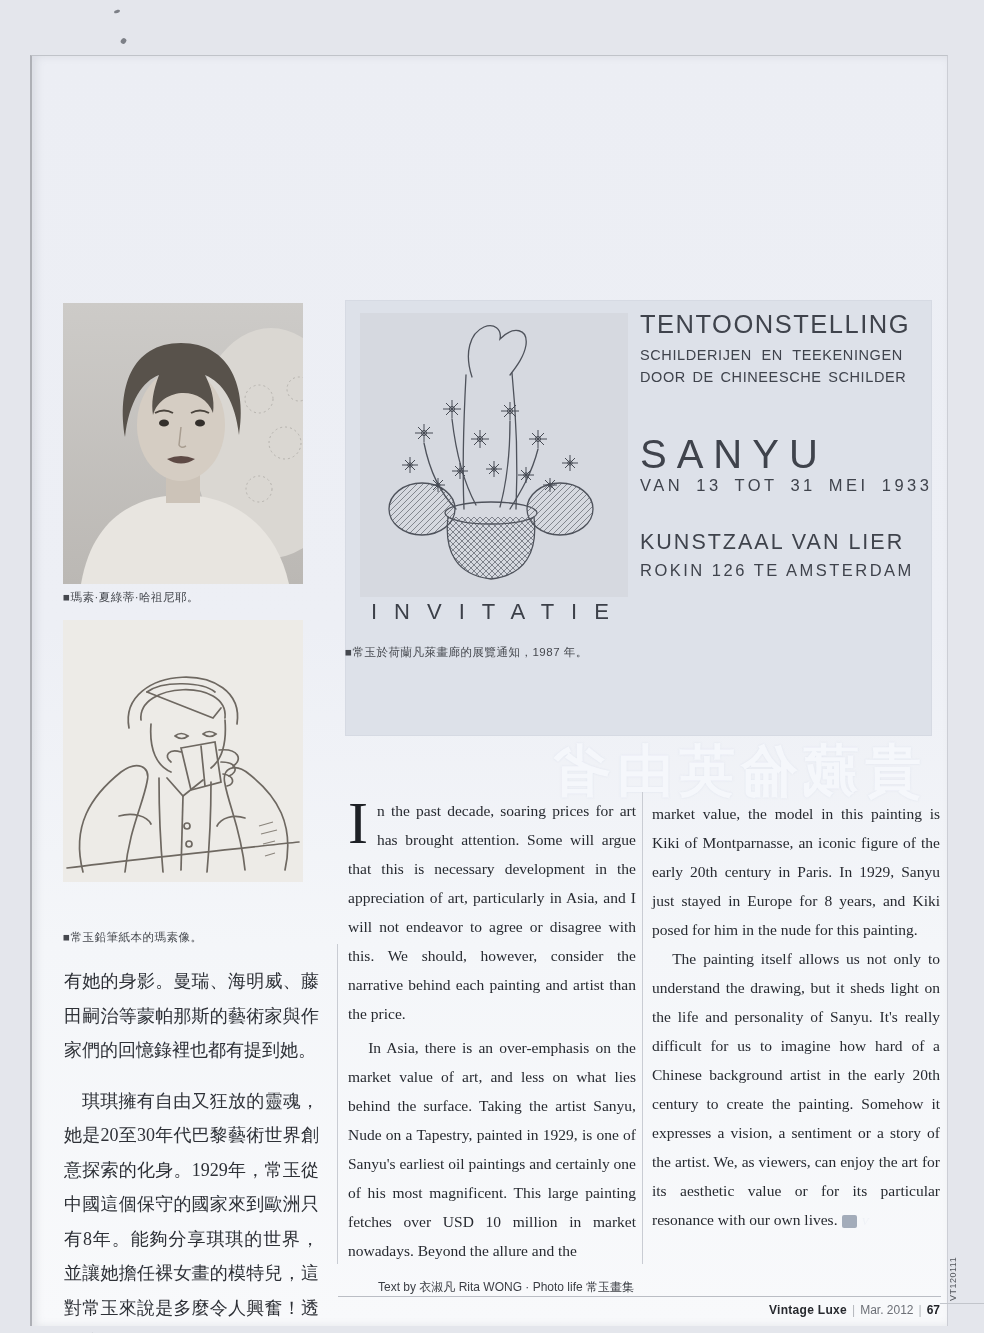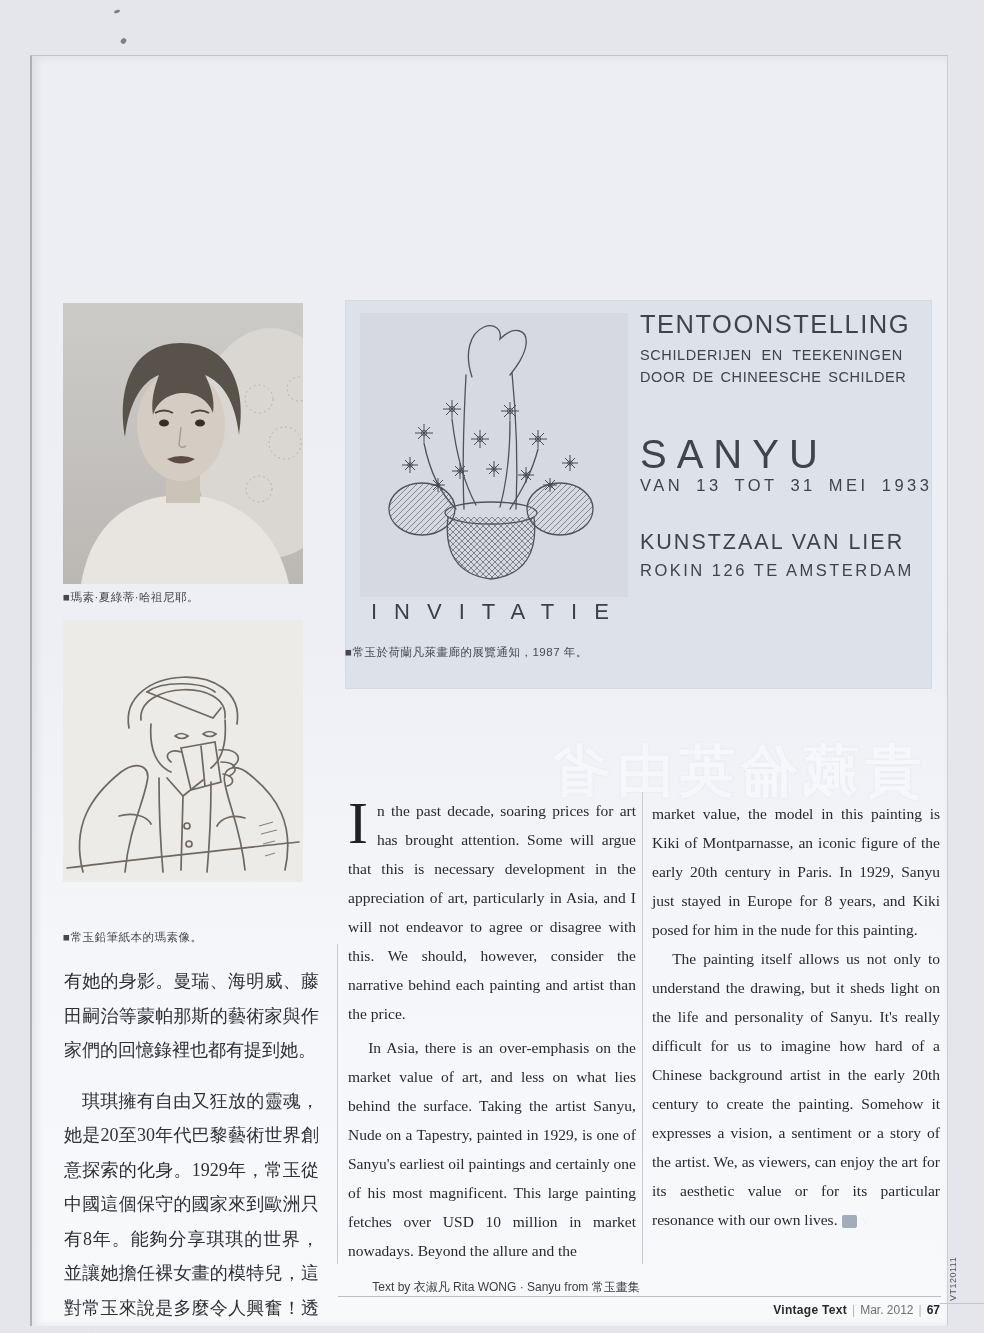--- a/index.html
+++ b/index.html
@@ -11,21 +11,21 @@
         box-shadow:inset 4px 0 8px rgba(110,115,128,.15);}
   .speck{position:absolute;background:#7d8087;border-radius:60% 40% 50% 50%;}
   .corner-line{position:absolute;background:#c2c5cb;}
 
   
   .fig{position:absolute;margin:0;line-height:0;}
   .fig svg{display:block;}
   .caption{position:absolute;font-size:11.5px;letter-spacing:.5px;color:#45484e;line-height:14px;}
 
   
-  .card{position:absolute;left:345px;top:300px;width:587px;height:389px;background:#dde1e9;
+  .card{position:absolute;left:345px;top:300px;width:587px;height:436px;background:#dde1e9;
         box-shadow:inset 0 0 0 1px #d6dae3;}
   .card-img{position:absolute;left:15px;top:13px;width:268px;height:284px;}
   .invitatie{position:absolute;left:26px;top:299px;font-size:22px;letter-spacing:17px;
              color:#3c4049;font-weight:400;}
   .ct{position:absolute;left:295px;color:#3f434c;white-space:nowrap;}
   .ct-title{top:10px;font-size:25.5px;letter-spacing:1.5px;font-weight:500;}
   .ct-sub1{top:47px;font-size:14.5px;letter-spacing:.6px;word-spacing:5px;text-align:center;}
   .ct-sub2{top:69px;font-size:14.5px;letter-spacing:.6px;word-spacing:2px;}
   .ct-artist{top:104px;font-size:40px;letter-spacing:10px;font-weight:400;margin-top:28px;}
   .ct-dates{top:176px;font-size:16.5px;letter-spacing:3.5px;word-spacing:5px;}
@@ -246,19 +246,19 @@
     <p class="p-gap p-indent">In Asia, there is an over-emphasis on the market value of art, and less on what lies behind the surface. Taking the artist Sanyu, Nude on a Tapestry, painted in 1929, is one of Sanyu's earliest oil paintings and certainly one of his most magnificent. This large painting fetches over USD 10 million in market nowadays. Beyond the allure and the</p>
   </div>
 
   <div class="vrule" id="vr2"></div>
 
   <div class="col-en col-en2">
     <p>market value, the model in this painting is Kiki of Montparnasse, an iconic figure of the early 20th century in Paris. In 1929, Sanyu just stayed in Europe for 8 years, and Kiki posed for him in the nude for this painting.</p>
     <p class="p-indent"><span>The painting itself allows us not only to understand the drawing, but it sheds light on the life and personality of Sanyu. It's really difficult for us to imagine how hard of a Chinese background artist in the early 20th century to create the painting. Somehow it expresses a vision, a sentiment or a story of the artist. We, as viewers, can enjoy the art for its aesthetic value or for its particular resonance with our own lives.</span><span class="endmark">V</span></p>
   </div>
 
-  <div class="credit">Text by 衣淑凡 Rita WONG · Sanyu from 常玉畫集</div>
+  <div class="credit">Text by 衣淑凡 Rita WONG · Photo life 常玉畫集</div>
   <div class="frule"></div>
   <div class="mag">
-    <span class="mg-name">Vintage Text</span><span class="mg-sep">|</span><span class="mg-issue">Mar. 2012</span><span class="mg-sep">|</span><span class="mg-num">67</span>
+    <span class="mg-name">Vintage Luxe</span><span class="mg-sep">|</span><span class="mg-issue">Mar. 2012</span><span class="mg-sep">|</span><span class="mg-num">67</span>
   </div>
   <div class="spine">VT120111</div>
 </div>
 
 </body></html>

